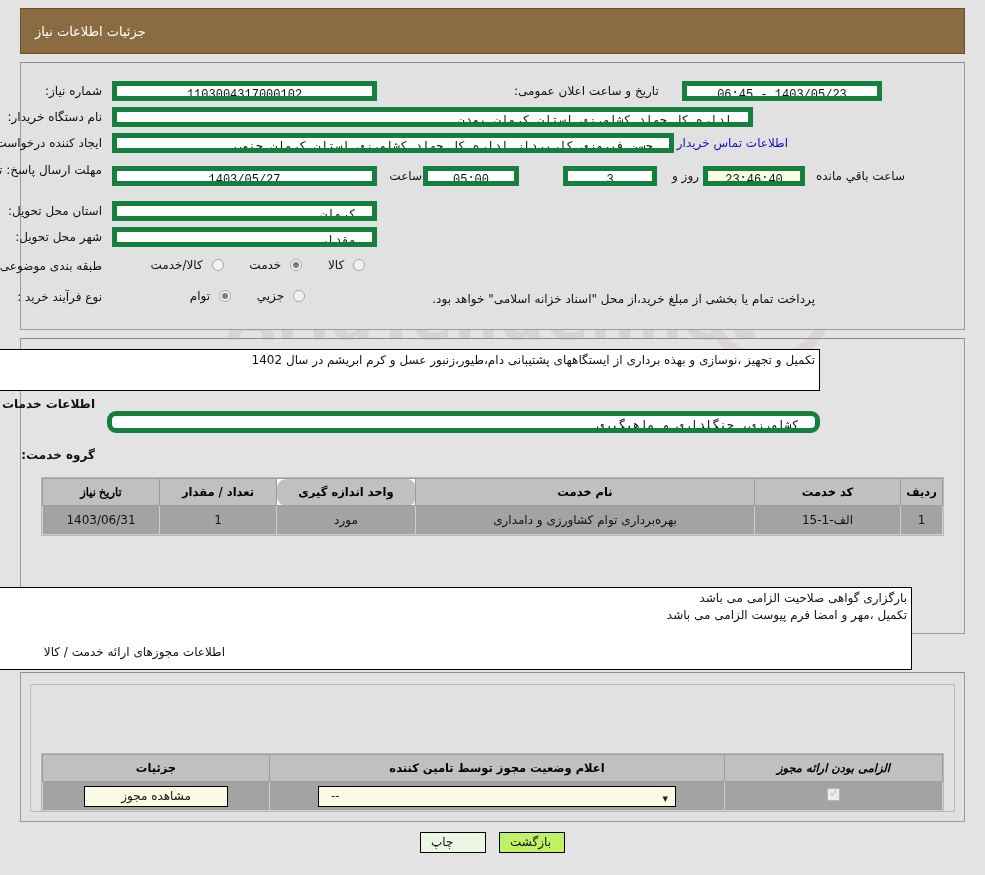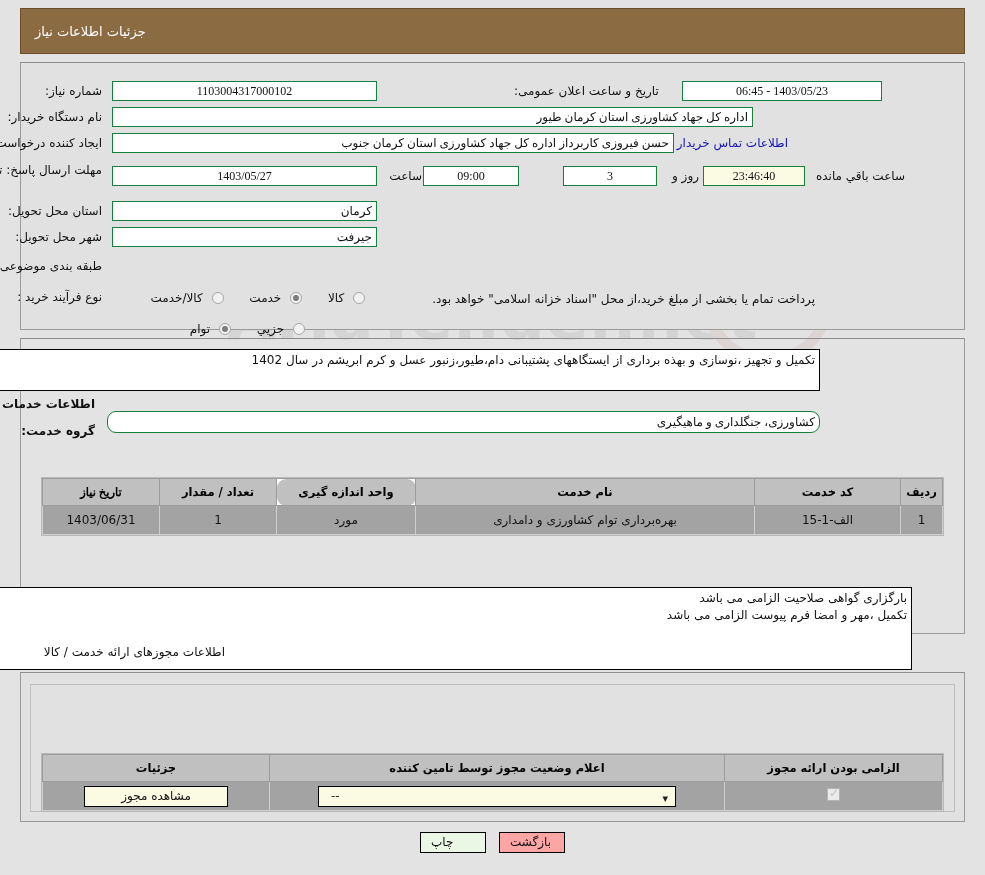--- a/index.html
+++ b/index.html
@@ -106,28 +106,28 @@
   }
   .lbl-b { font-weight: bold; }
   .link {
     color: #1414b4;
     font-size: 12px;
     cursor: pointer;
     white-space: nowrap;
   }
   .box {
     box-sizing: border-box;
-    border: 1px solid #15803d;
+    border: 5px solid #15803d;
     background: #fff;
     height: 20px;
     line-height: 18px;
     font-size: 12px;
-    padding: 0 4px;
-    color: #111;
-    font-family: Liberation Serif, serif;
+    padding: 0 16px;
+    color: #111;
+    font-family: Liberation Mono, monospace;
     overflow: hidden;
     white-space: nowrap;
   }
   .box.center { text-align: center; }
   .box.right  { text-align: right; }
   .box.cream  { background: #fbfbe4; }
 
   
   .radio {
     display: inline-block;
@@ -142,21 +142,21 @@
   }
   .radio.on::after {
     content: "";
     position: absolute;
     left: 2px; top: 2px;
     width: 6px; height: 6px;
     border-radius: 50%;
     background: #7d7d7d;
   }
   .radio-group { white-space: nowrap; font-size: 12px; }
-  .radio-group .opt { display: inline-block; margin-left: 22px; margin-top: 33px; }
+  .radio-group .opt { display: inline-block; margin-left: 22px; }
   .radio-group .opt span.txt { margin-right: 5px; }
 
   
   .chk {
     display: inline-block;
     width: 13px; height: 13px;
     box-sizing: border-box;
     border: 1px solid #b4b4b4;
     background: #ebebeb;
     position: relative;
@@ -280,21 +280,21 @@
     height: 21px;
     line-height: 19px;
     font-size: 12px;
     min-width: 66px;
     text-align: left;
     cursor: pointer;
     padding: 0 10px;
     color: #111;
   }
   .fbtn.print  { background: #e9f7e4; }
-  .fbtn.back   { background: #fca5a5; }
+  .fbtn.back   { background: #bef264; }
 
   .section-title {
     font-size: 12px;
     font-weight: bold;
     color: #111;
   }
   .plain-title { font-size: 12px; color: #111; }
 </style>
 </head>
 <body>
@@ -310,40 +310,40 @@
 
 <div class="panel panel-top"></div>
 
 <div class="abs lbl" style="top:84px; right:883px; width:92px;">شماره نیاز:</div>
 <div class="abs box center" style="top:81px; right:608px; width:265px;">1103004317000102</div>
 <div class="abs lbl" style="top:84px; right:291px; width:180px; text-align:left;">تاریخ و ساعت اعلان عمومی:</div>
 
 <div class="abs box center" style="top:81px; left:682px; width:200px;">1403/05/23 - 06:45</div>
 
 <div class="abs lbl" style="top:110px; right:883px; width:92px;">نام دستگاه خریدار:</div>
-<div class="abs box right" style="top:107px; right:232px; width:641px;">اداره کل جهاد کشاورزی استان کرمان   طیور</div>
+<div class="abs box right" style="top:107px; right:232px; width:641px;">اداره کل جهاد کشاورزی استان کرمان   بودن</div>
 
 <div class="abs lbl" style="top:136px; right:883px; width:92px;">ایجاد کننده درخواست:</div>
 <div class="abs box right" style="top:133px; right:311px; width:562px;">حسن فیروزی کاربرداز اداره کل جهاد کشاورزی استان کرمان   جنوب</div>
 <div class="abs link" style="top:136px; right:197px; width:108px; text-align:right;">اطلاعات تماس خریدار</div>
 
 <div class="abs lbl" style="top:163px; right:883px; width:96px; line-height:15px;">مهلت ارسال پاسخ: تا تاریخ:</div>
 <div class="abs box center" style="top:166px; right:608px; width:265px;">1403/05/27</div>
 <div class="abs lbl" style="top:169px; right:563px; width:40px;">ساعت</div>
-<div class="abs box center" style="top:166px; right:466px; width:96px;">09:00</div>
+<div class="abs box center" style="top:166px; right:466px; width:96px;">05:00</div>
 <div class="abs box center" style="top:166px; right:328px; width:94px;">3</div>
 <div class="abs lbl" style="top:169px; right:286px; width:38px;">روز و</div>
 <div class="abs box center cream" style="top:166px; right:180px; width:102px;">23:46:40</div>
 <div class="abs lbl" style="top:169px; right:80px; width:100px;">ساعت باقي مانده</div>
 
 <div class="abs lbl" style="top:204px; right:883px; width:100px;">استان محل تحویل:</div>
 <div class="abs box right" style="top:201px; right:608px; width:265px;">کرمان</div>
 
 <div class="abs lbl" style="top:230px; right:883px; width:100px;">شهر محل تحویل:</div>
-<div class="abs box right" style="top:227px; right:608px; width:265px;">جیرفت</div>
+<div class="abs box right" style="top:227px; right:608px; width:265px;">مقدار</div>
 
 <div class="abs lbl" style="top:259px; right:883px; width:100px;">طبقه بندی موضوعی:</div>
 <div class="abs radio-group" style="top:258px; right:620px; width:260px; text-align:right;">
   <span class="opt">
     <span class="radio"></span>
     <span class="txt">کالا</span>
   </span>
   <span class="opt">
     <span class="radio on"></span>
     <span class="txt">خدمت</span>
@@ -370,21 +370,21 @@
 <div class="panel panel-middle"></div>
 
 <div class="abs lbl lbl-b" style="top:371px; right:890px; width:85px;">شرح كلي نياز:</div>
 <div class="ta abs" style="top:349px; right:165px; left:107px; height:42px;">
   <span>تکمیل و تجهیز ،نوسازی و بهذه برداری از ایستگاههای پشتیبانی دام،طیور،زنبور عسل و کرم ابریشم در سال 1402</span>
   
 </div>
 
 <div class="abs section-title" style="top:397px; right:890px; width:180px;">اطلاعات خدمات مورد نیاز</div>
 
-<div class="abs lbl lbl-b" style="top:424px; right:890px; width:85px;">گروه خدمت:</div>
+<div class="abs lbl lbl-b" style="top:448px; right:890px; width:85px;">گروه خدمت:</div>
 <div class="abs box right" style="top:411px; right:165px; left:107px; height:22px; line-height:20px;border-radius:9px;">کشاورزی، جنگلداری و ماهیگیری</div>
 
 <div class="abs grid-wrap" style="top:477px; right:41px; left:41px;">
   <table class="grid">
     <thead>
       <tr>
         <th style="width:33px;">ردیف</th>
         <th style="width:137px;">کد خدمت</th>
         <th>نام خدمت</th>
         <th style="width:130px;border-radius:9px;">واحد اندازه گیری</th>
@@ -414,21 +414,21 @@
 
 <div class="abs plain-title" style="top:645px; right:760px; width:215px; text-align:right;">اطلاعات مجوزهای ارائه خدمت / کالا</div>
 
 <div class="panel panel-bottom"></div>
 <div class="lic-panel"></div>
 
 <div class="abs grid-wrap" style="top:753px; right:41px; left:41px;">
   <table class="grid">
     <thead>
       <tr>
-        <th style="width:209px;">الزامی بودن ارائه مجوز</th>
+        <th style="width:209px;font-style:italic;">الزامی بودن ارائه مجوز</th>
         <th>اعلام وضعیت مجوز توسط تامین کننده</th>
         <th style="width:218px;">جزئیات</th>
       </tr>
     </thead>
     <tbody>
       <tr>
         <td>
           <span class="chk on"></span>
         </td>
         <td>

